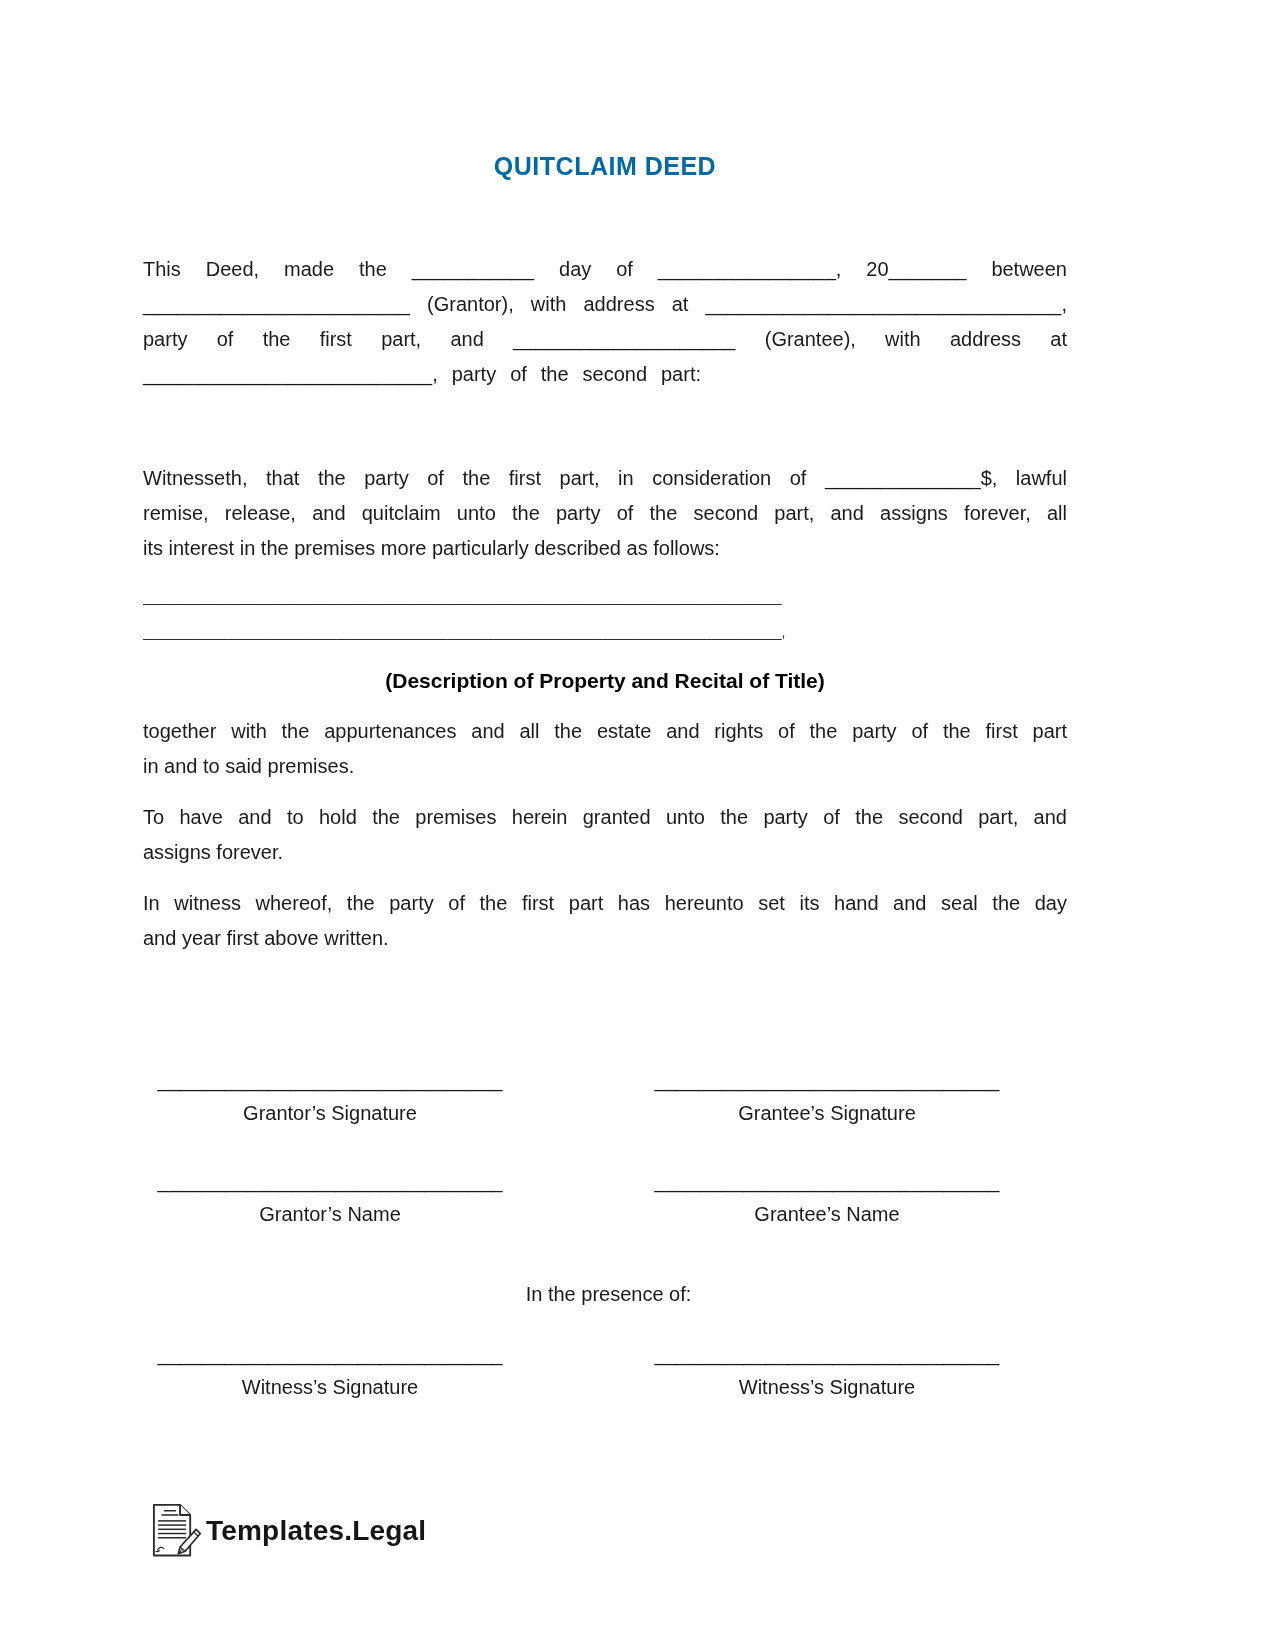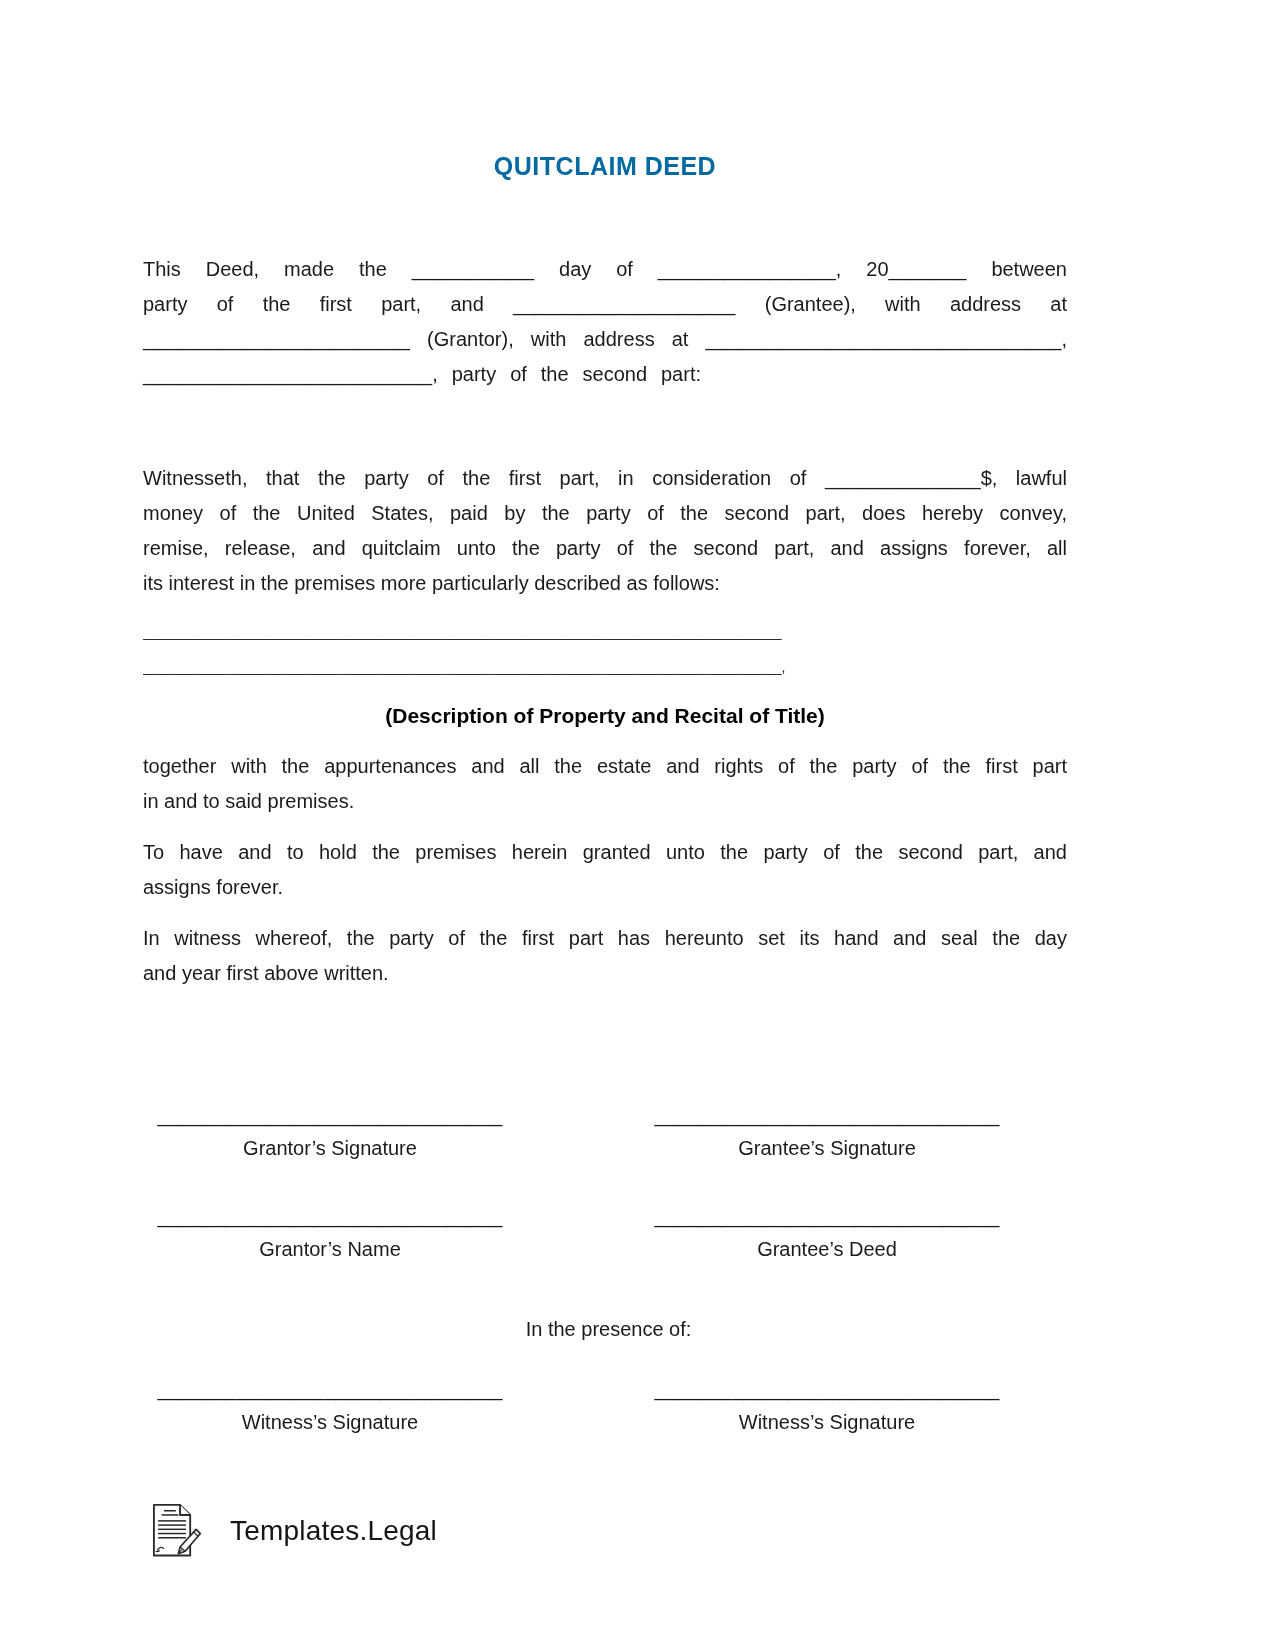--- a/index.html
+++ b/index.html
@@ -99,44 +99,43 @@
     top: 1498px;
     display: flex;
     align-items: center;
   }
   .footer-icon {
     width: 54px;
     height: 66px;
     flex: 0 0 auto;
   }
   .brand {
-    margin-left: 28px;
+    margin-left: 4px;
     font-size: 28px;
-    font-weight: 400;
+    font-weight: 700;
     color: #161616;
     letter-spacing: 0.2px;
   }
 </style>
 </head>
 <body>
 
 <div class="page">
 
   <div class="doc-title">QUITCLAIM DEED</div>
 
   <div class="para">
     <div class="line jline">This Deed, made the ___________ day of ________________, 20_______ between</div>
+    <div class="line jline">________________________ (Grantor), with address at ________________________________,</div>
     <div class="line jline">party of the first part, and ____________________ (Grantee), with address at</div>
-    <div class="line jline">________________________ (Grantor), with address at ________________________________,</div>
     <div class="line lline spread">__________________________, party of the second part:</div>
   </div>
 
   <div class="para2">
     <div class="line jline">Witnesseth, that the party of the first part, in consideration of ______________$, lawful</div>
-    <div class="line jline">money of the United States, paid by the party of the second part, does hereby convey,</div>
     <div class="line jline">remise, release, and quitclaim unto the party of the second part, and assigns forever, all</div>
     <div class="line lline">its interest in the premises more particularly described as follows:</div>
   </div>
 
   <div class="rules">
     <div class="rule-line">__________________________________________________________________________________</div>
     <div class="rule-line">__________________________________________________________________________________,</div>
   </div>
 
   <div class="section-heading">(Description of Property and Recital of Title)</div>
@@ -169,21 +168,21 @@
       </div>
     </div>
 
     <div class="sig-row row-gap">
       <div class="sig-col">
         <div class="sig-line">_______________________________</div>
         <div class="sig-label">Grantor’s Name</div>
       </div>
       <div class="sig-col">
         <div class="sig-line">_______________________________</div>
-        <div class="sig-label">Grantee’s Deed</div>
+        <div class="sig-label">Grantee’s Name</div>
       </div>
     </div>
 
     <div class="presence">In the presence of:</div>
 
     <div class="sig-row witness-row">
       <div class="sig-col">
         <div class="sig-line">_______________________________</div>
         <div class="sig-label">Witness’s Signature</div>
       </div>

